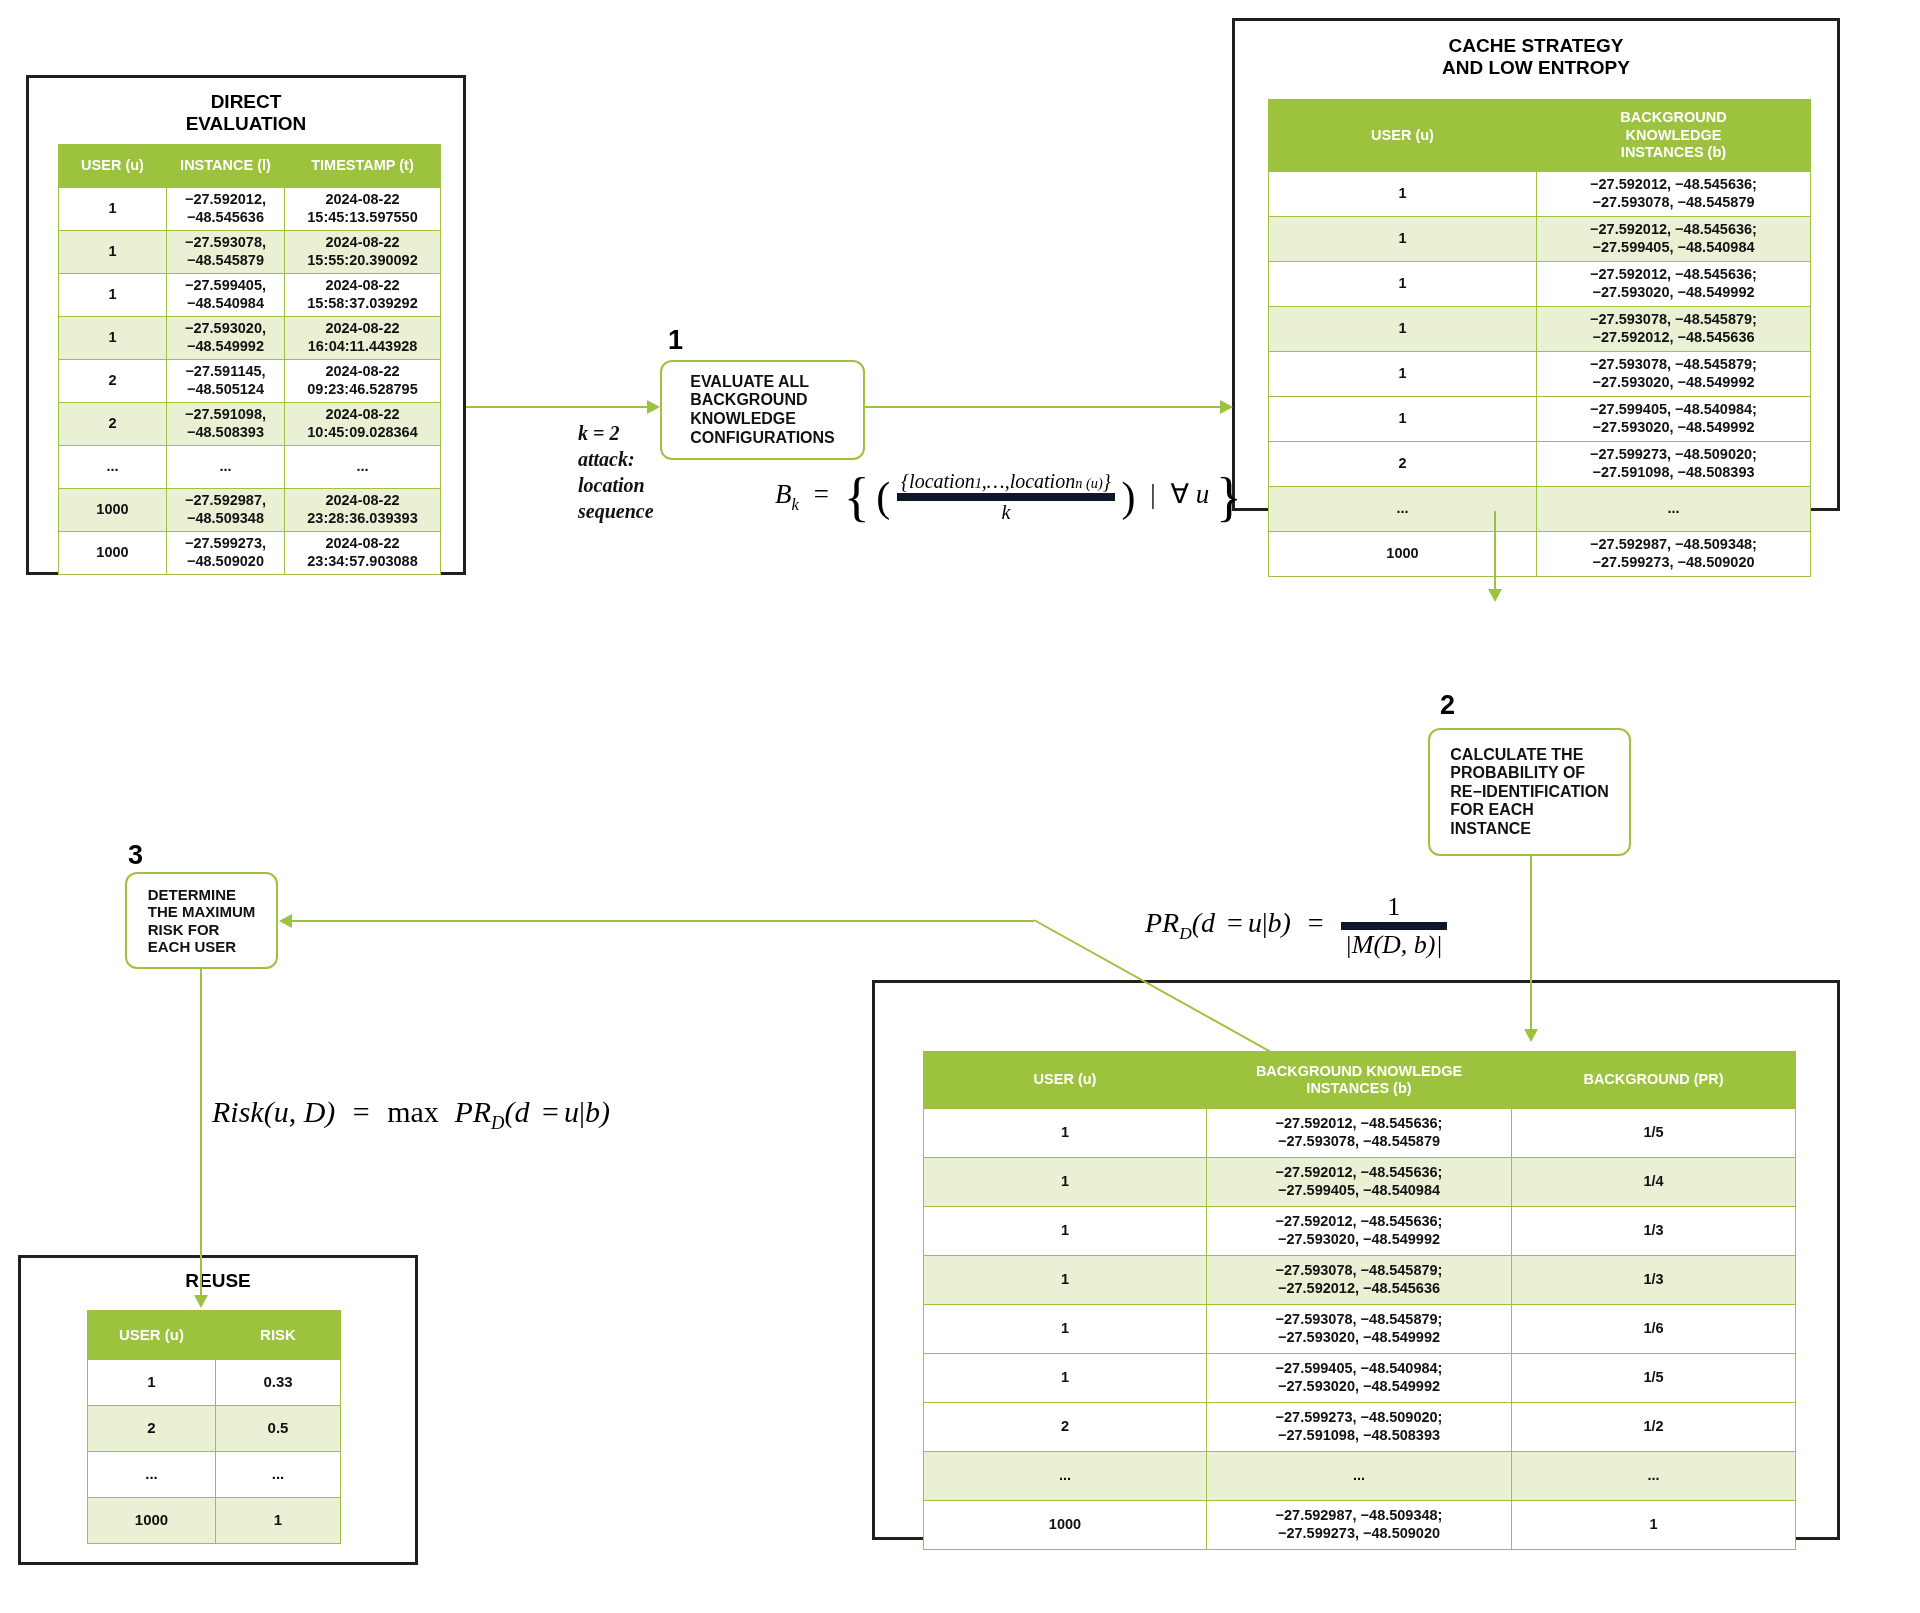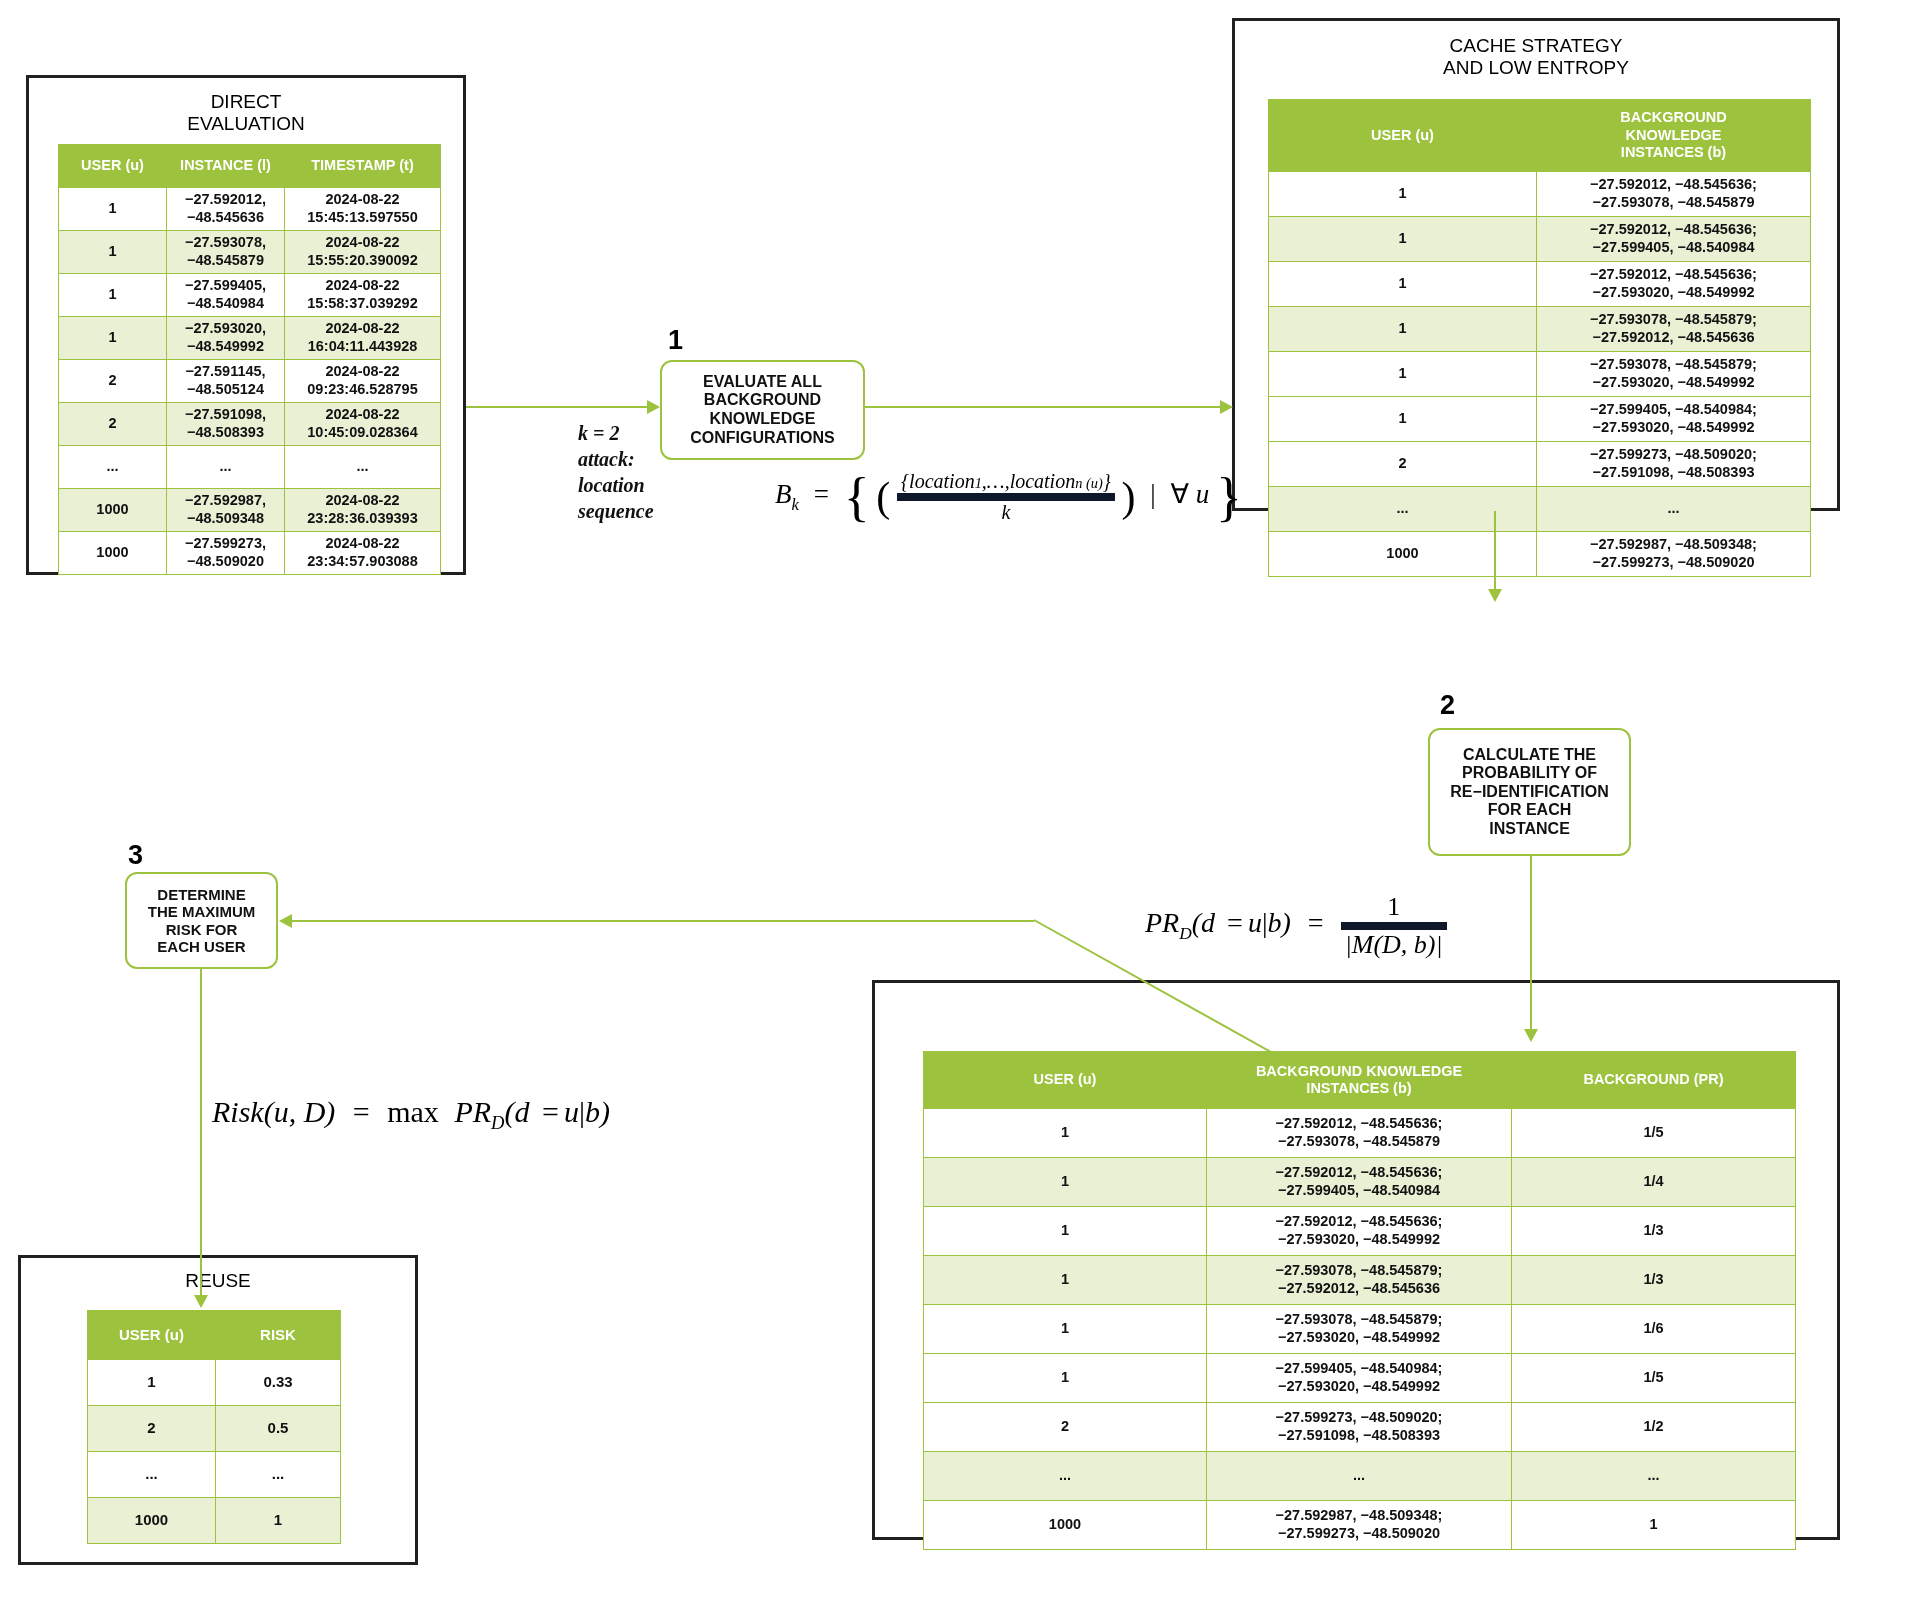--- a/index.html
+++ b/index.html
@@ -2,35 +2,35 @@
 <html><head>
 <meta charset="utf-8">
 <style>
   html,body{margin:0;padding:0;background:#ffffff;}
   body{width:1920px;height:1613px;position:relative;font-family:"Liberation Sans",sans-serif;
        -webkit-font-smoothing:antialiased;}
   .abs{position:absolute;}
 
   
   .panel{position:absolute;border:3px solid #221f1f;background:#fff;box-sizing:border-box;}
-  .panel-title{text-align:center;font-weight:normal;color:#000;line-height:1.18;}
+  .panel-title{text-align:center;font-weight:bold;color:#000;line-height:1.18;}
 
   
   table.tbl{border-collapse:collapse;table-layout:fixed;}
   table.tbl th{background:#9cc23e;color:#ffffff;font-weight:bold;text-align:center;
                border:1px solid #9cc23e;line-height:1.2;padding:4px 2px;}
   table.tbl td{border:1px solid #9cc23e;text-align:center;color:#111;font-weight:bold;
                line-height:1.22;padding:2px 2px;background:#ffffff;}
   table.tbl tr.alt td{background:#e9f0d4;}
   td.loc{color:#2a7fe8;}
   .nowrapline{white-space:pre-line;}
 
   
   .procbox{position:absolute;border:2px solid #9cc23e;border-radius:12px;background:#fff;
-           display:flex;align-items:center;justify-content:center;text-align:center;
+           display:flex;align-items:center;justify-content:center;text-align:left;
            font-weight:bold;color:#111;line-height:1.16;box-sizing:border-box;}
   .stepnum{position:absolute;font-weight:bold;color:#000;}
 
   
   .ln{position:absolute;background:#9cc23e;}
   .lnh{height:2px;}
   .lnv{width:2px;}
   .arrow-r{position:absolute;width:0;height:0;border-top:7px solid transparent;
            border-bottom:7px solid transparent;border-left:13px solid #9cc23e;}
   .arrow-l{position:absolute;width:0;height:0;border-top:7px solid transparent;

